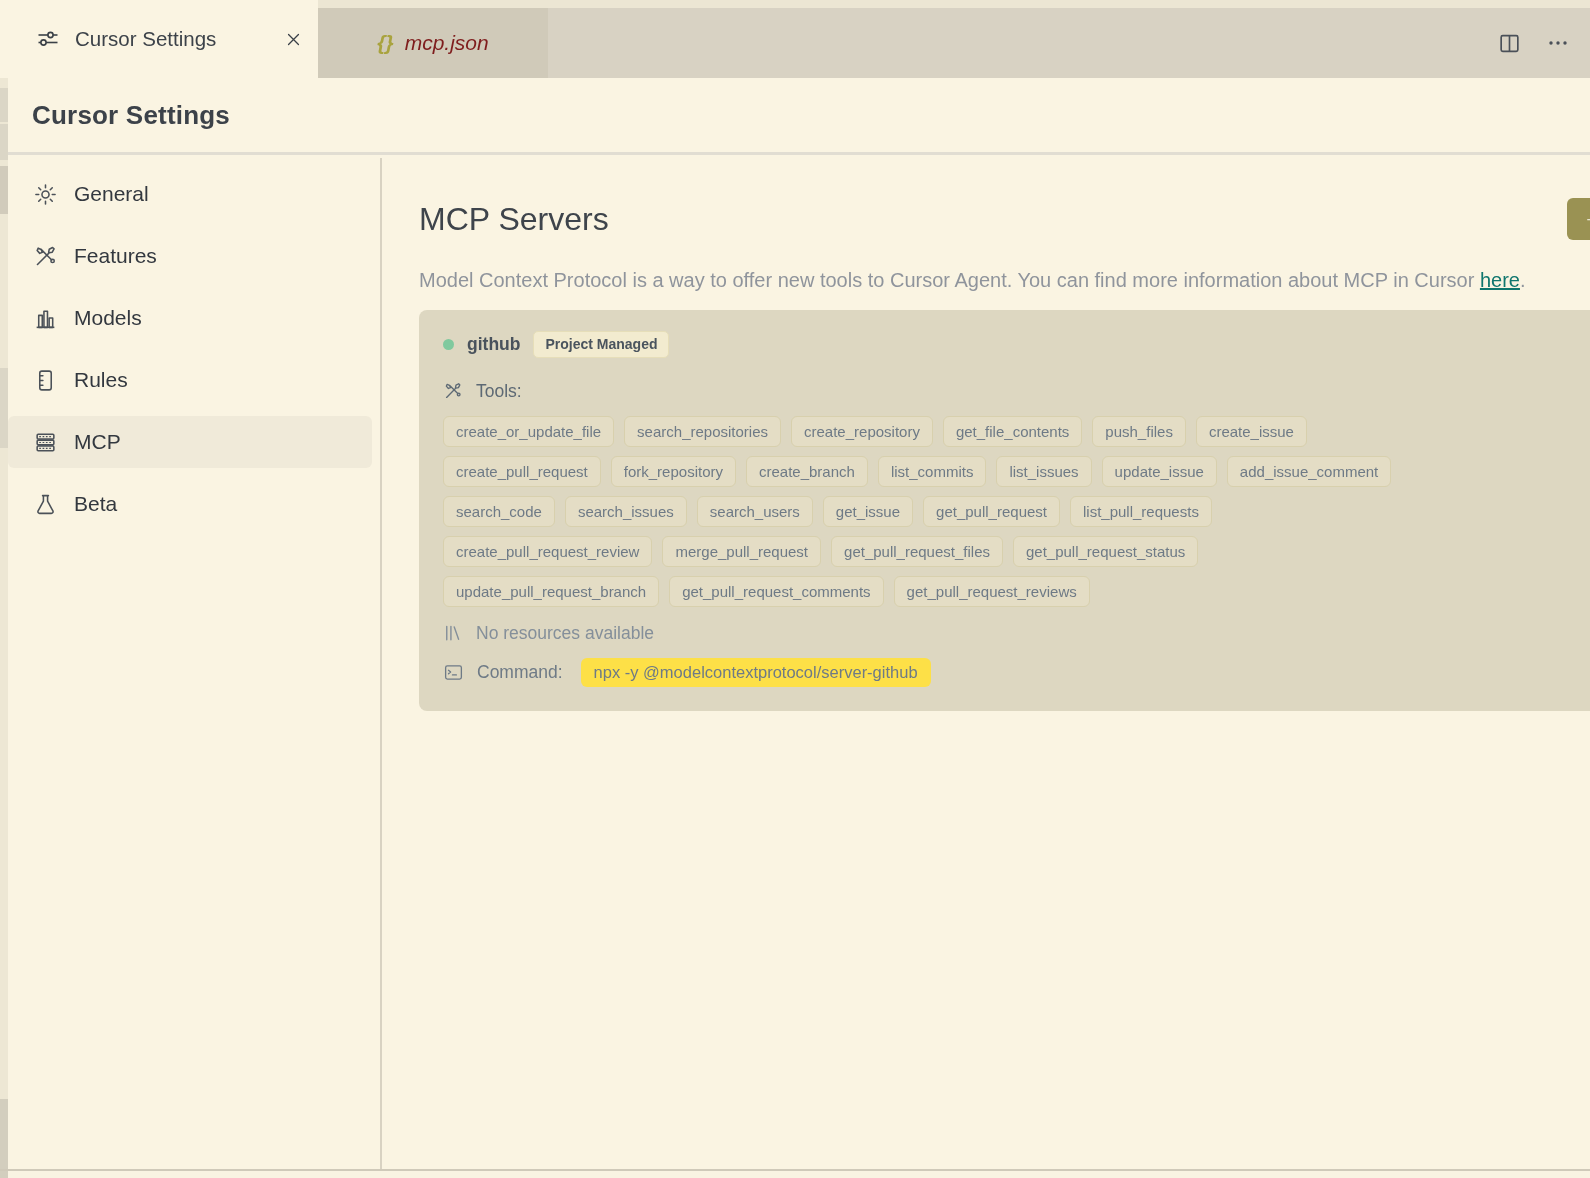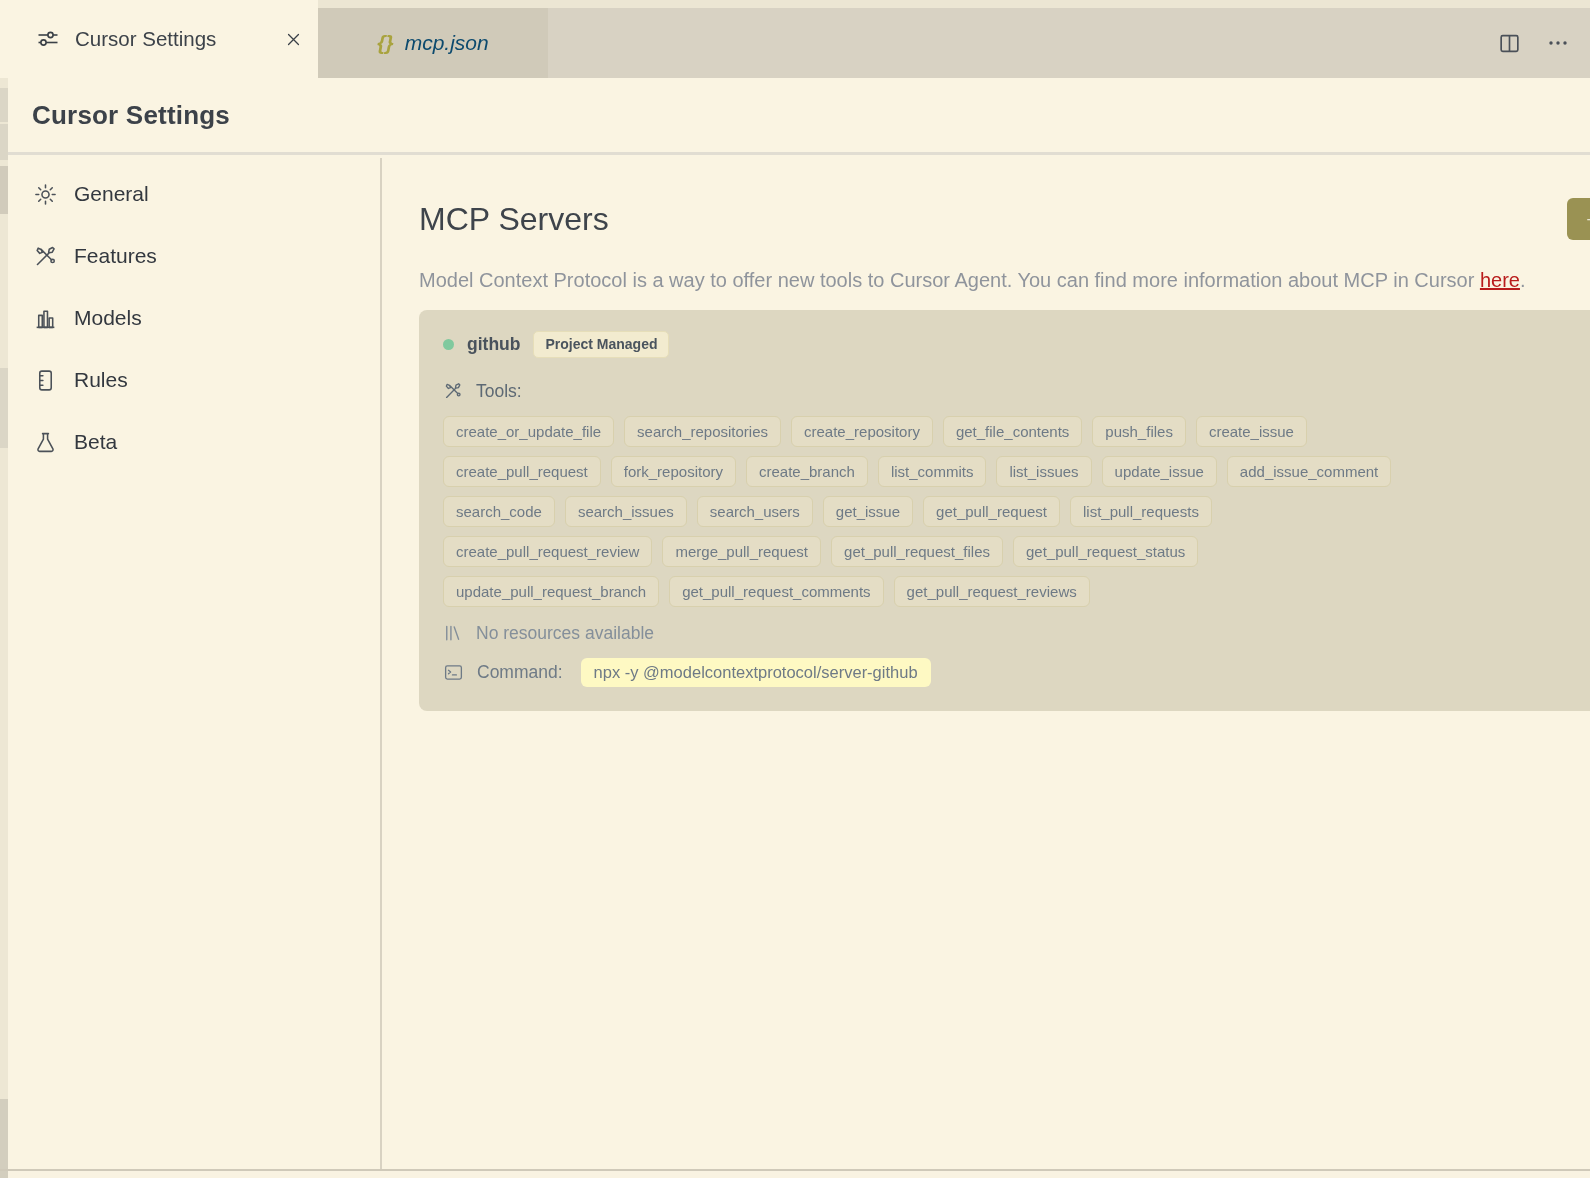--- a/index.html
+++ b/index.html
@@ -31,21 +31,21 @@
     position:absolute;left:0;top:0;width:318px;height:78px;background:var(--cream);
     display:flex;align-items:center;gap:15px;padding:0 16px 0 36px;box-sizing:border-box;z-index:2;
   }
   .tab-active .tab-label{font-size:20.5px;color:var(--ink);white-space:nowrap;}
   .tab-close{margin-left:auto;color:#3A4047;cursor:pointer;}
   .tab-preview{
     position:absolute;left:318px;top:8px;width:230px;height:70px;background:var(--tab-inactive);
     display:flex;align-items:center;justify-content:center;gap:11px;z-index:1;
   }
   .tab-preview .json-glyph{color:var(--json-olive);font-size:21px;font-weight:700;font-style:italic;}
-  .tab-preview .tab-label{font-size:21px;font-style:italic;color:#0c4a6e;}
+  .tab-preview .tab-label{font-size:21px;font-style:italic;color:#7f1d1d;}
   .tab-actions{position:absolute;right:20px;top:8px;height:70px;display:flex;align-items:center;gap:24px;color:#4A5058;z-index:1;}
   .tab-actions .act{cursor:pointer;}
 
   
   .titlebar{
     position:absolute;top:78px;left:0;right:0;height:77px;background:var(--cream);
     display:flex;align-items:center;padding-left:32px;box-sizing:border-box;
     border-bottom:3px solid #E1DDD2;
   }
   .titlebar .page-title{font-size:26px;font-weight:600;color:var(--ink);letter-spacing:.2px;}
@@ -63,21 +63,21 @@
   .main{flex:1;box-sizing:border-box;padding:40px 59px 0 37px;}
   .main-header{display:flex;align-items:center;justify-content:space-between;}
   .main-title{font-size:32px;font-weight:500;color:#3E444B;margin:0;}
   .add-btn{
     background:var(--accent-olive);color:#FCFAF1;border:none;border-radius:6px;height:42px;
     padding:0 19px;font-size:17.5px;display:flex;align-items:center;gap:9px;cursor:pointer;
     font-family:inherit;
   }
   .add-btn .plus{font-size:21px;font-weight:400;opacity:.8;line-height:1;}
   .desc{margin:23px 0 0 0;font-size:20px;line-height:35px;color:#8F949C;max-width:1176px;}
-  .desc a{color:#b91c1c;text-decoration:underline;cursor:pointer;}
+  .desc a{color:#0f766e;text-decoration:underline;cursor:pointer;}
 
   
   .card{
     margin-top:12px;width:1424px;box-sizing:border-box;background:var(--card);
     border-radius:8px;padding:21px 24px 24px;
   }
   .card-header{display:flex;align-items:center;gap:13px;}
   .dot{width:11px;height:11px;border-radius:50%;background:var(--status-green);flex:none;}
   .server-name{font-size:17.5px;font-weight:700;color:#49525C;}
   .badge{
@@ -91,21 +91,21 @@
   .tools-row{margin-top:23px;display:flex;align-items:center;gap:13px;color:#5D6974;font-size:17.5px;}
   .pill-rows{margin-top:14px;display:flex;flex-direction:column;gap:9px;}
   .pill-row{display:flex;gap:10px;}
   .pill{
     background:var(--pill);border:1px solid var(--pill-border);border-radius:6px;
     padding:4px 12px;font-size:15px;color:var(--pill-ink);line-height:21px;white-space:nowrap;
   }
   .resources-row{margin-top:16px;display:flex;align-items:center;gap:13px;font-size:17.5px;color:#848F9A;}
   .command-row{margin-top:14px;display:flex;align-items:center;gap:13px;font-size:17.5px;color:var(--pill-ink);}
   .command-pill{
-    background:#fef9c3;border-radius:6px;padding:5px 13px;font-size:16.5px;color:var(--pill-ink);
+    background:#fde047;border-radius:6px;padding:5px 13px;font-size:16.5px;color:var(--pill-ink);
     margin-left:5px;white-space:nowrap;
   }
 
   
   .sliver{position:absolute;left:0;top:78px;bottom:9px;width:8px;background:#EDE7D4;z-index:3;}
   .sliver .seg{position:absolute;left:0;width:8px;}
   .seg1{top:10px;height:34px;background:#DBD6C6;}
   .seg2{top:46px;height:36px;background:#DBD6C6;}
   .seg3{top:88px;height:48px;background:#D1CBBB;}
   .seg4{top:290px;height:80px;background:#DBD6C6;}
@@ -197,20 +197,31 @@
         <span>Models</span>
       </div>
       <div class="side-item">
         <span class="s-icon">
           <svg width="25" height="25" viewBox="0 0 24 24" fill="none" stroke="currentColor" stroke-width="1.5" stroke-linecap="round">
             <rect x="6.5" y="3" width="11" height="18" rx="2"></rect>
             <path d="M6.5 7.5h3M6.5 12h3M6.5 16.5h3"></path>
           </svg>
         </span>
         <span>Rules</span>
+      </div>
+      <div class="side-item active">
+        <span class="s-icon">
+          <svg width="25" height="25" viewBox="0 0 24 24" fill="none" stroke="currentColor" stroke-width="1.5">
+            <rect x="4" y="4" width="16" height="4.6" rx="1"></rect>
+            <rect x="4" y="9.7" width="16" height="4.6" rx="1"></rect>
+            <rect x="4" y="15.4" width="16" height="4.6" rx="1"></rect>
+            <path d="M6 6.3h12M6 12h12M6 17.7h12" stroke-dasharray="1.6 1.6" stroke-width="1.1"></path>
+          </svg>
+        </span>
+        <span>MCP</span>
       </div>
       <div class="side-item">
         <span class="s-icon">
           <svg width="25" height="25" viewBox="0 0 24 24" fill="none" stroke="currentColor" stroke-width="1.5" stroke-linecap="round" stroke-linejoin="round">
             <path d="M9.2 3.5h5.6M10 3.5v5.2L4.9 18.2a1.6 1.6 0 0 0 1.5 2.3h11.2a1.6 1.6 0 0 0 1.5-2.3L14 8.7V3.5"></path>
           </svg>
         </span>
         <span>Beta</span>
       </div>
     </div>

